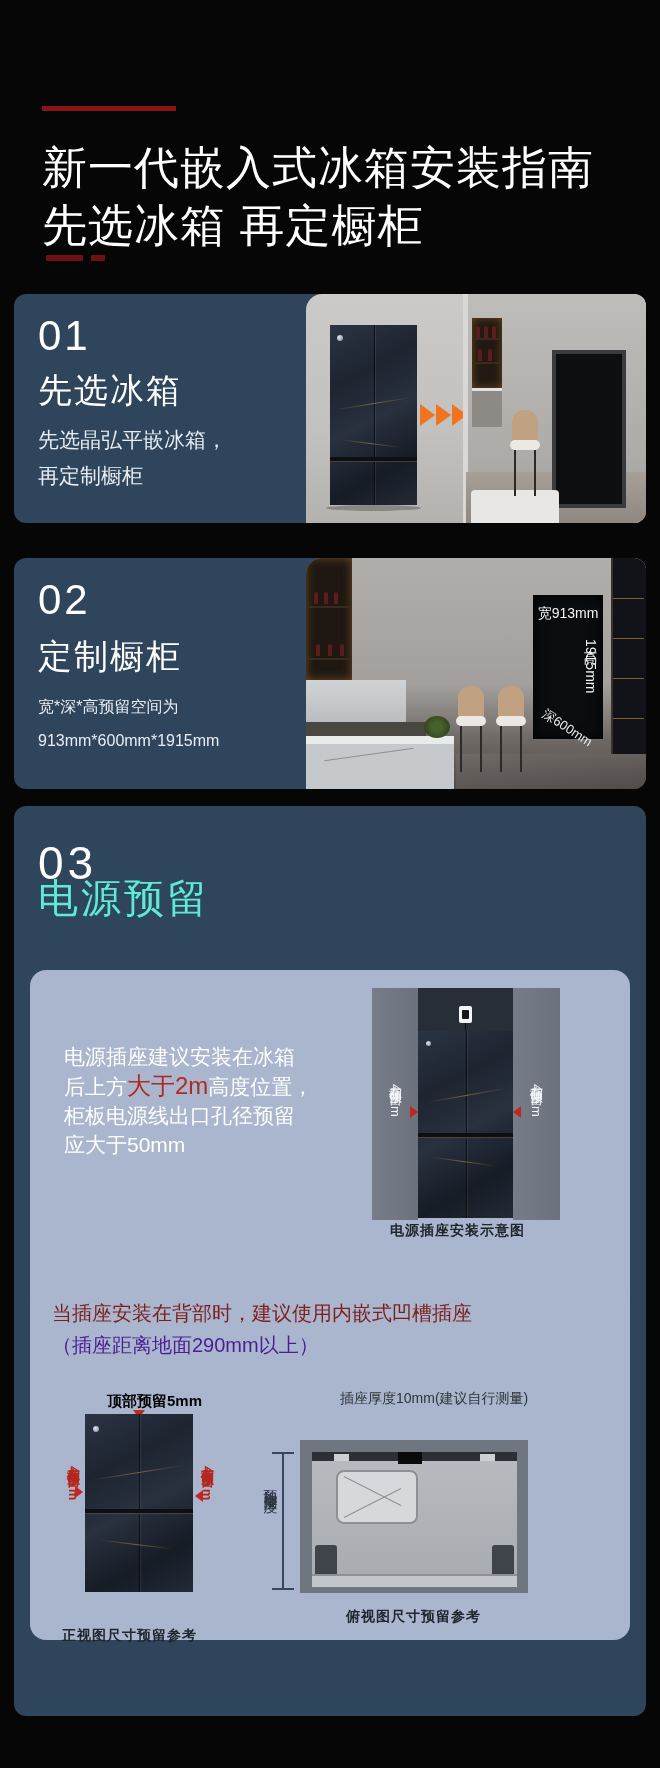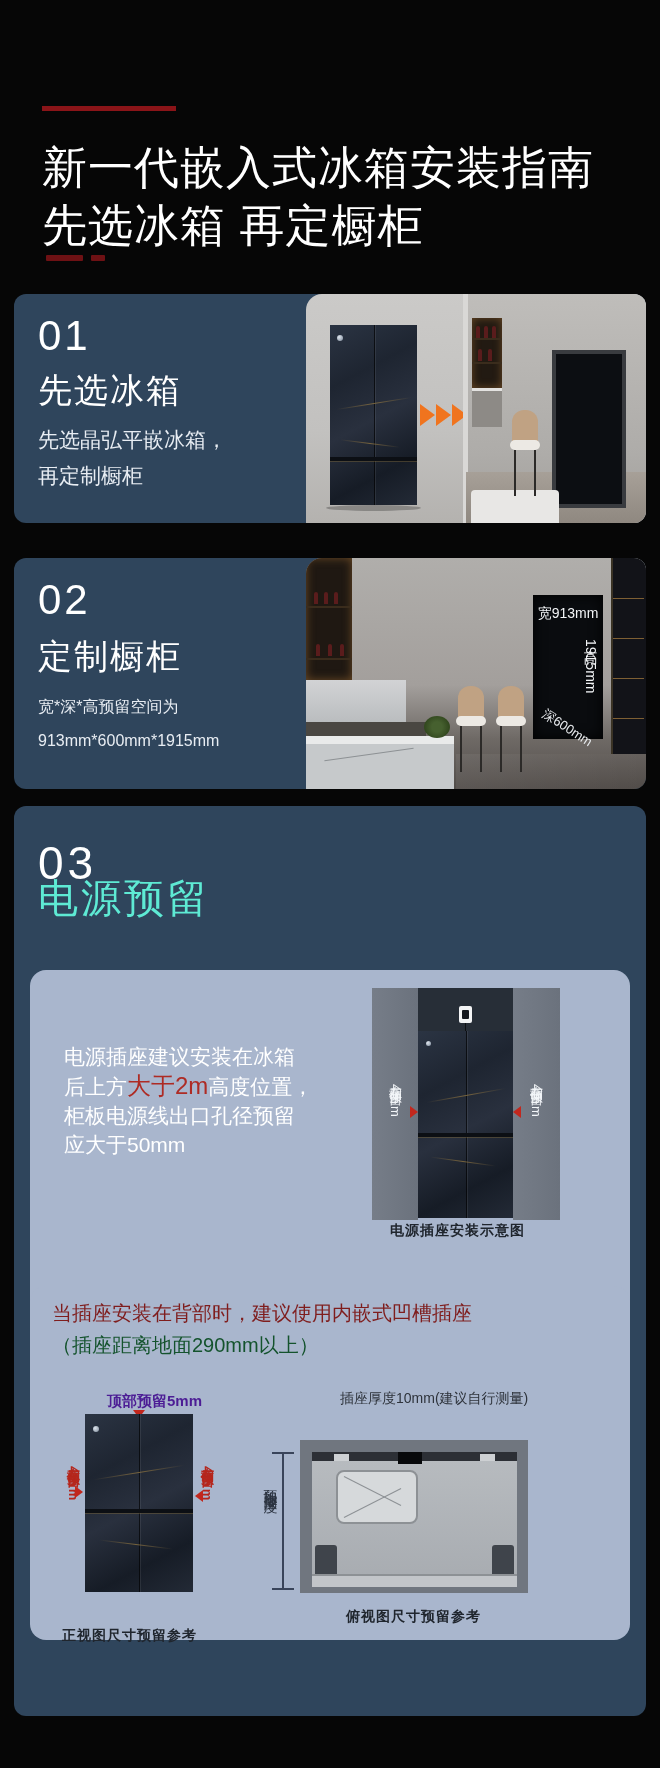--- a/index.html
+++ b/index.html
@@ -92,22 +92,22 @@
   .vlabel.white{color:#f3f6f9;}
   .vlabel.red{color:#b5261c;font-weight:bold;}
   .tri{width:0;height:0;position:absolute;}
   .tri.right{border-top:6px solid transparent;border-bottom:6px solid transparent;border-left:8px solid #c2271d;}
   .tri.left{border-top:6px solid transparent;border-bottom:6px solid transparent;border-right:8px solid #c2271d;}
   .tri.down{border-left:6px solid transparent;border-right:6px solid transparent;border-top:8px solid #c2271d;}
   .caption-dark{position:absolute;color:#20262e;font-size:14px;font-weight:600;letter-spacing:1px;white-space:nowrap;}
 
   
   .recess-l1{position:absolute;left:22px;top:14px;color:#7f1d1d;font-size:20px;font-weight:500;}
-  .recess-l2{position:absolute;left:22px;top:46px;color:#14532d;font-size:20px;font-weight:500;}
-  .fv-toplabel{position:absolute;left:77px;top:106px;color:#4c1d95;font-size:15px;font-weight:bold;}
+  .recess-l2{position:absolute;left:22px;top:46px;color:#4c1d95;font-size:20px;font-weight:500;}
+  .fv-toplabel{position:absolute;left:77px;top:106px;color:#000000;font-size:15px;font-weight:bold;}
   .fv-fridge{position:absolute;left:55px;top:128px;width:108px;height:178px;}
   .fv-caption{left:32px;top:322px;margin-top:19px;}
   .tv-note{position:absolute;left:310px;top:104px;color:#2e333b;font-size:14px;}
   .tv-formula{position:absolute;left:238px;top:124px;color:#15181e;font-size:18px;font-weight:bold;white-space:nowrap;}
   .tv-box{position:absolute;left:270px;top:154px;width:228px;height:153px;background:#70767f;}
   .tv-inner{position:absolute;left:12px;top:12px;width:205px;height:135px;background:linear-gradient(#b8bcc0,#a7abb0);}
   .tv-topband{position:absolute;left:0;top:0;width:100%;height:9px;background:#2c2f35;}
   .tv-blacksq{position:absolute;left:86px;top:0;width:24px;height:12px;background:#08090b;}
   .tv-tab{position:absolute;top:2px;width:15px;height:7px;background:#cdd0d3;}
   .compressor{position:absolute;left:24px;top:18px;width:78px;height:50px;background:#d6d9db;border:2px solid #8d9195;border-radius:8px;}

